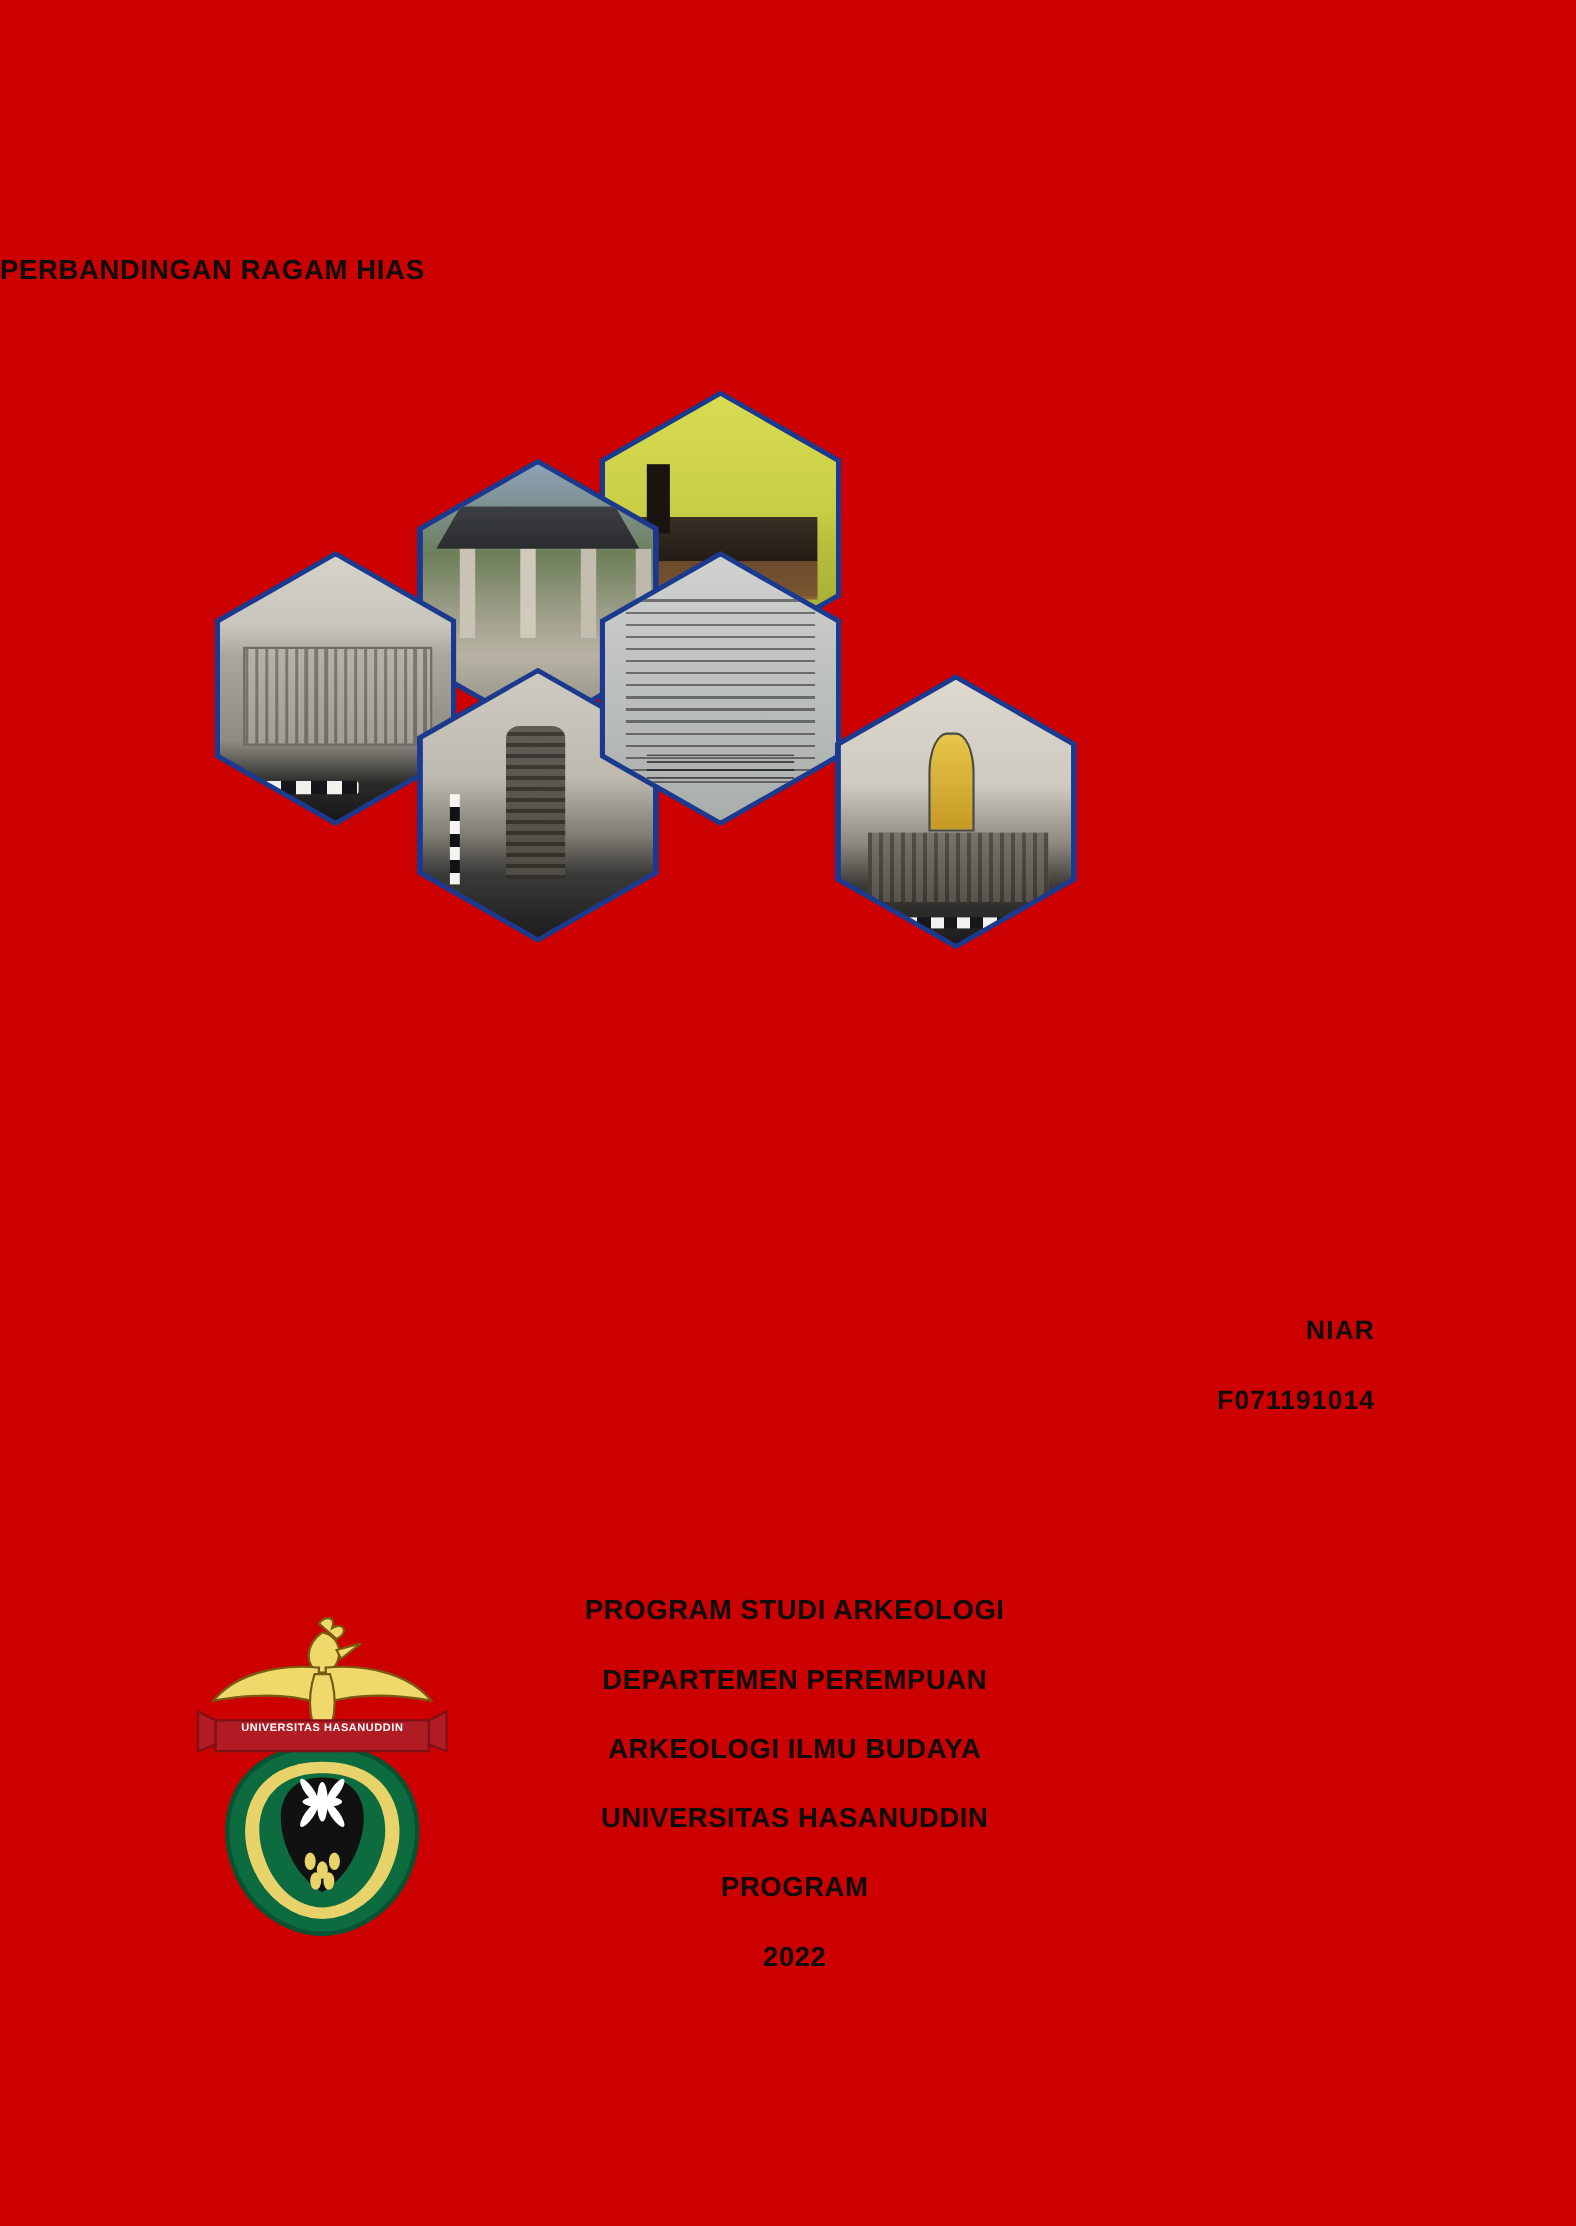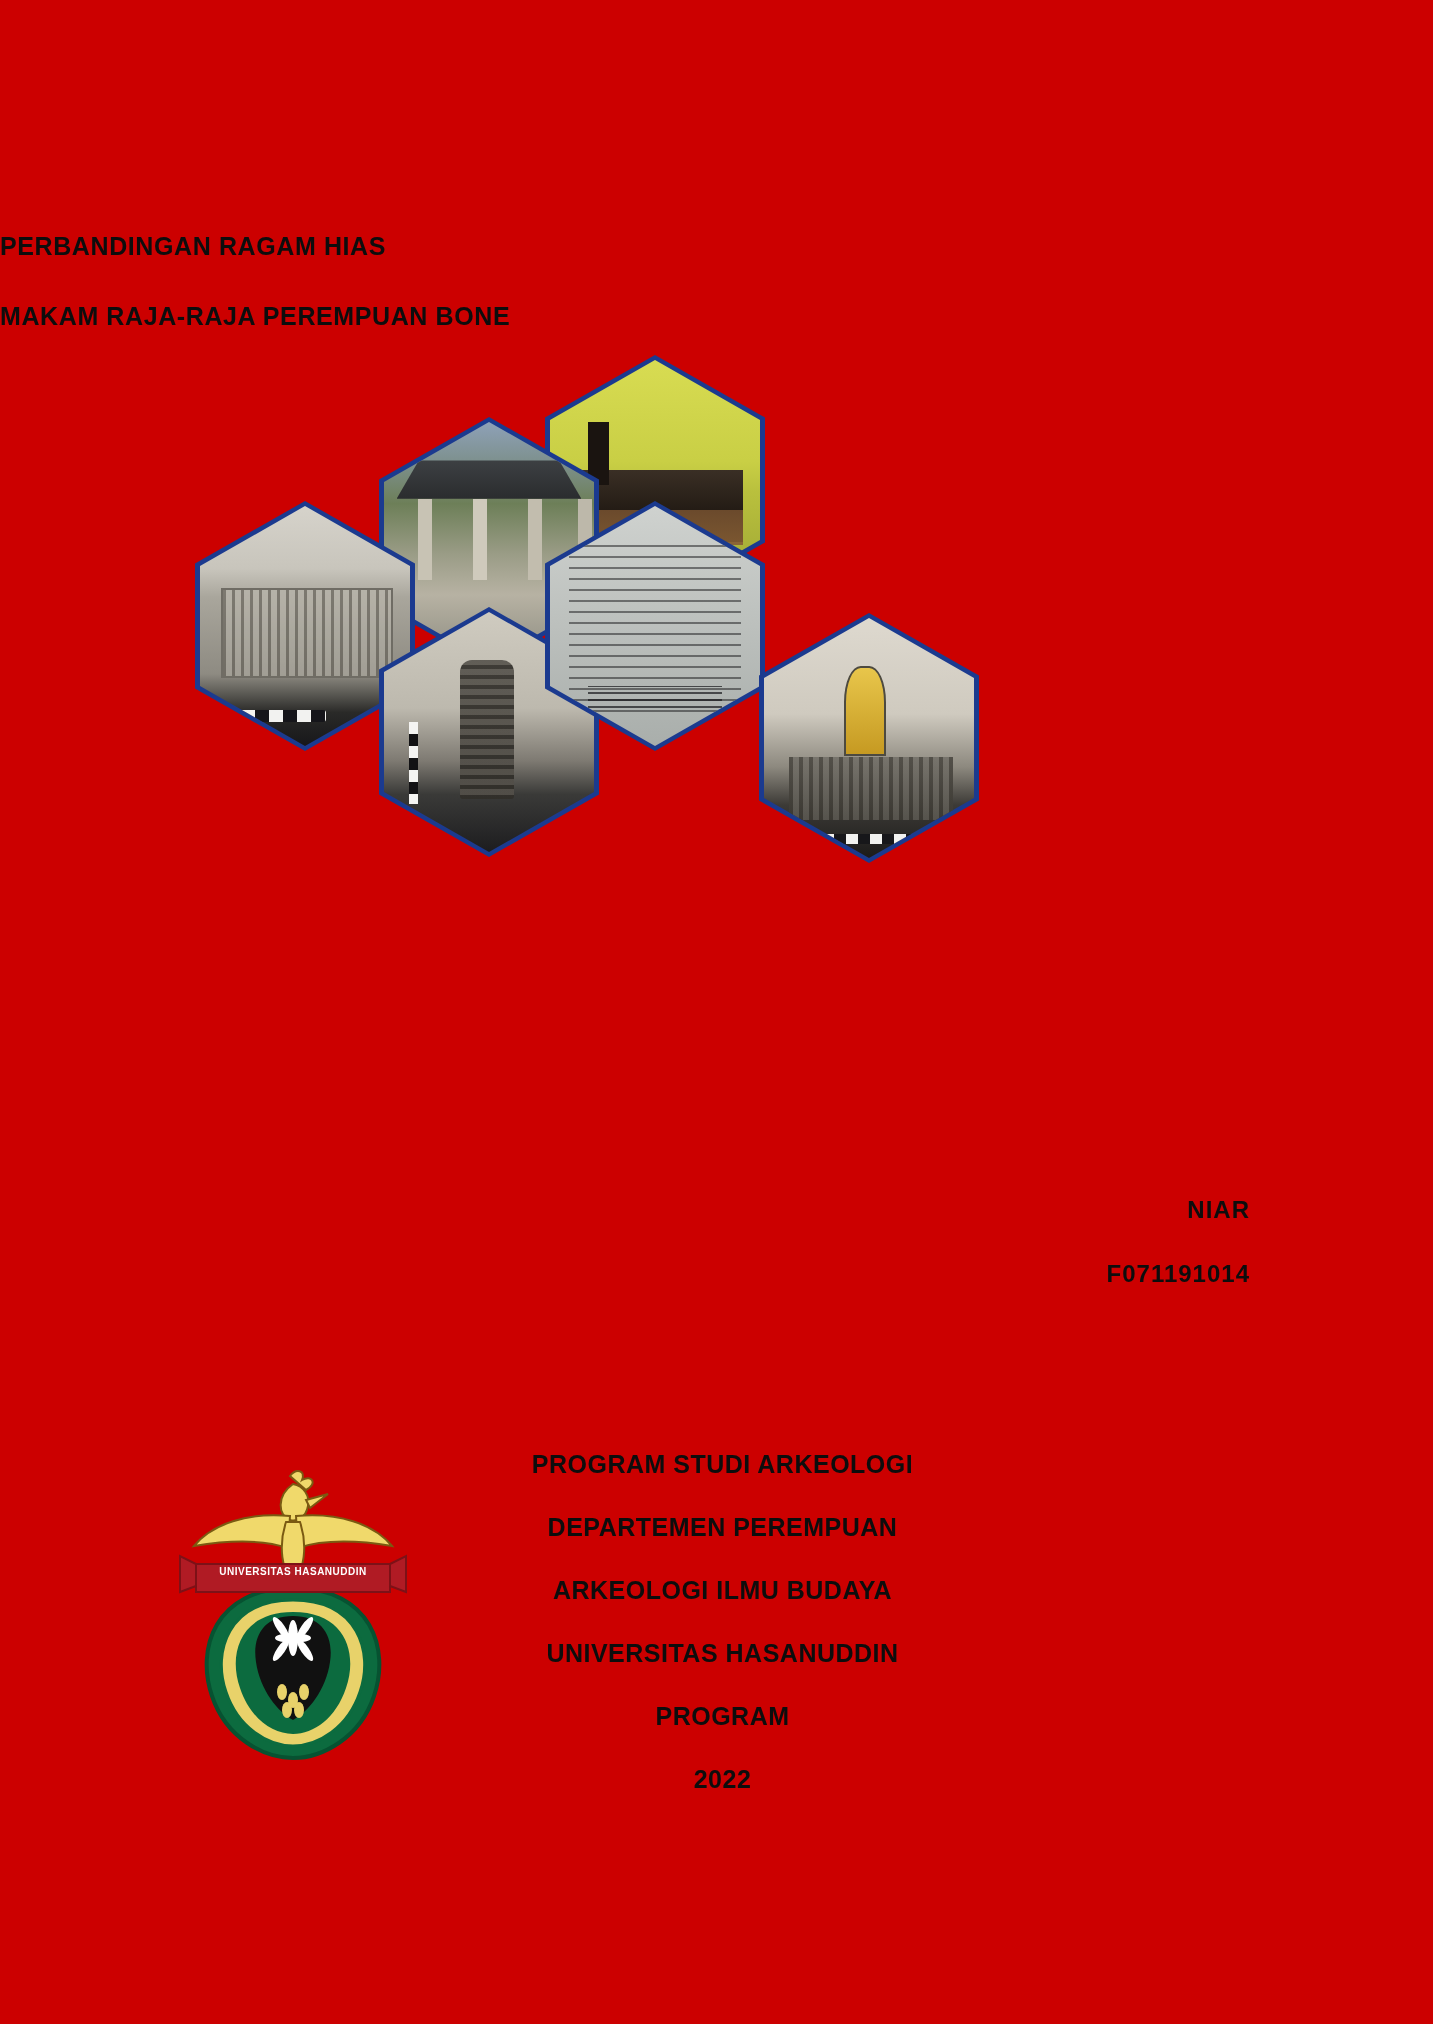--- a/index.html
+++ b/index.html
@@ -299,21 +299,20 @@
     pointer-events: none;
   }
 </style>
 </head>
 <body>
 
 <div class="page">
 
   <div class="title-block">
     <div class="title-line">PERBANDINGAN RAGAM HIAS</div>
-    <div class="title-line">MAKAM RAJA-RAJA PEREMPUAN  BONE</div>
   </div>
 
   <div class="collage">
 
     <div class="hex" style="left:310px; top:0px; width:220px; height:250px;">
       <div class="inner">
         <div class="photo p-yellowroom"></div>
       </div>
     </div>
 

